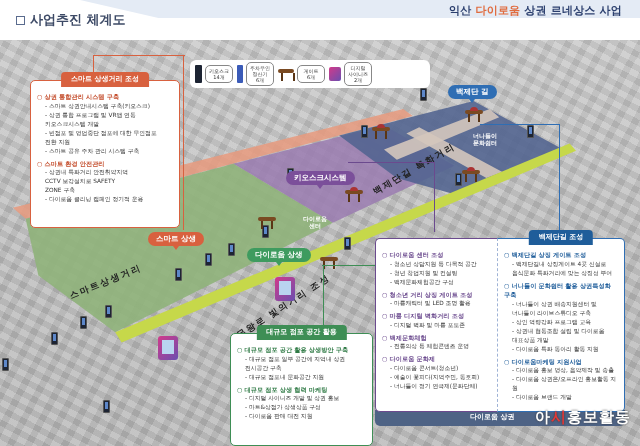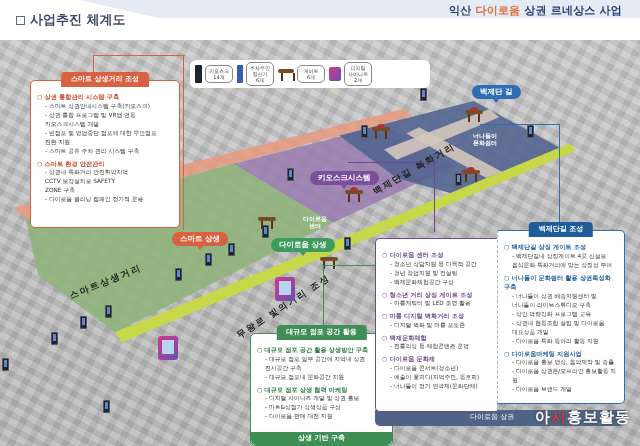--- a/index.html
+++ b/index.html
@@ -73,21 +73,20 @@
     position: absolute; font-size: 9px; font-weight: bold; color: #333; white-space: nowrap;
     transform-origin: left center; letter-spacing: 2px;
   }
   .rl-smart { left: 70px; top: 290px; transform: rotate(-22deg); color: #222; }
   .rl-mu { left: 238px; top: 330px; transform: rotate(-33deg); color: #222; }
   .rl-baek { left: 374px; top: 186px; transform: rotate(-30deg); color: #222; }
 
   .pill {
     position: absolute; padding: 2px 8px; border-radius: 9px; font-size: 7.5px; color: #fff; font-weight: bold;
     white-space: nowrap;
-    margin-left: 24px;
   }
   .pill::after {
     content: ""; position: absolute; left: 50%; bottom: -4px; margin-left: -3px;
     border-left: 3px solid transparent; border-right: 3px solid transparent; border-top: 4px solid currentColor;
   }
   .pill-orange { background: #d8613f; }
   .pill-orange::after { border-top-color: #d8613f; }
   .pill-green { background: #3e9b5f; }
   .pill-green::after { border-top-color: #3e9b5f; }
   .pill-purple { background: #7b4f9a; }
@@ -146,36 +145,36 @@
     text-align: center; line-height: 13px; border-radius: 0 0 5px 5px;
   }
   .info .h { font-weight: bold; font-size: 6.2px; margin-top: 3px; }
   .info .h::before { content: "○ "; }
   .info .li { padding-left: 8px; }
 
   .info-orange { border: 1.5px solid #d8613f; }
   .info-orange .tab, .info-orange .foot { background: #d8613f; }
   .info-orange .h { color: #c44d2c; }
 
-  .info-green { border: 1.5px solid #3e8e55; margin-left: 20px; }
+  .info-green { border: 1.5px solid #3e8e55; }
   .info-green .tab, .info-green .foot { background: #3e8e55; }
   .info-green .h { color: #2f7a45; }
 
   .info-purple { border: 1.5px solid #6b4a8e; border-right: none; border-radius: 5px 0 0 5px; }
   .info-purple .tab { background: #6b4a8e; }
   .info-purple .h { color: #6b4a8e; }
 
   .info-blue { border: 1.5px solid #2f6eb4; border-left: 1px dashed #9fb3d6; border-radius: 0 5px 5px 0; }
   .info-blue .tab { background: #1f5d9a; }
   .info-blue .h { color: #1f5d9a; }
 
   .bottom-band {
     position: absolute; left: 375px; top: 410px; width: 250px; height: 16px; background: #4e6385; border-radius: 0 0 5px 5px;
   }
-  .bottom-band-label { position: absolute; left: 470px; top: 412px; font-size: 7px; font-weight: normal; color: #fff; }
+  .bottom-band-label { position: absolute; left: 470px; top: 412px; font-size: 7px; font-weight: bold; color: #fff; }
 
   .connector { position: absolute; border-color: #d8613f; }
   .watermark {
     position: absolute; left: 535px; top: 408px; font-size: 15px; font-weight: bold; color: #fff;
     letter-spacing: 1px; text-shadow: 0 0 2px #333;
   }
   .watermark .red { color: #e23838; }
 </style>
 </head>
 <body>
@@ -256,21 +255,21 @@
 <div class="gate" style="left:320px; top:257px;">
     <div class="top"></div>
     <div class="l"></div>
     <div class="r"></div>
   </div>
 
 <div class="signage" style="left:275px; top:277px;"></div>
 <div class="signage" style="left:158px; top:336px;"></div>
 
 <div class="pill pill-orange" style="left:148px; top:232px;">스마트 상생</div>
-<div class="pill pill-green" style="left:247px; top:238px;">다이로움 상생</div>
+<div class="pill pill-green" style="left:247px; top:248px;">다이로움 상생</div>
 <div class="pill pill-purple" style="left:286px; top:171px;">키오스크시스템</div>
 <div class="pill pill-blue" style="left:448px; top:85px;">백제단 길</div>
 
 <div class="connector" style="left:93px; top:55px; width:92px; height:50px; border-top:1.5px solid #d8613f; border-left:1.5px solid #d8613f;"></div>
 <div class="connector" style="left:183px; top:55px; width:1px; height:175px; border-left:1.5px solid #d8613f;"></div>
 <div class="connector" style="left:323px; top:266px; width:1px; height:60px; border-left:1.5px solid #3e8e55;"></div>
 <div class="connector" style="left:322px; top:265px; width:90px; height:1px; border-top:1.5px solid #3e8e55;"></div>
 <div class="connector" style="left:348px; top:162px; width:87px; height:1px; border-top:1.5px solid #6b4a8e;"></div>
 <div class="connector" style="left:434px; top:162px; width:1px; height:70px; border-left:1.5px solid #6b4a8e;"></div>
 <div class="connector" style="left:480px; top:124px; width:80px; height:1px; border-top:1.5px solid #2f6eb4;"></div>
@@ -332,21 +331,20 @@
   <div class="body">
     <div class="h">대규모 점포 공간 활용 상생방안 구축</div>
     <div class="li">- 대규모 점포 일부 공간에 지역내 상권</div>
     <div class="li">  전시공간 구축</div>
     <div class="li">- 대규모 점포내 문화공간 지원</div>
     <div class="h">대규모 점포 상생 협력 마케팅</div>
     <div class="li">- 디지털 사이니즈 개발 및 상권 홍보</div>
     <div class="li">- 마트&amp;상점가 상생상품 구성</div>
     <div class="li">- 다이로움 판매 대전 지원</div>
   </div>
-  <div class="foot">상생 기반 구축</div>
 </div>
 
 <div class="bottom-band"></div>
 <div class="bottom-band-label">다이로움 상권</div>
 
 <div class="info info-purple" style="left:375px; top:238px; width:122px; height:174px;">
   <div class="body">
     <div class="h">다이로움 센터 조성</div>
     <div class="li">- 청소년 상담지원 등 다목적 공간</div>
     <div class="li">- 청년 창업지원 및 컨설팅</div>
@@ -357,21 +355,21 @@
     <div class="li">- 디지털 벽화 및 마룡 포토존</div>
     <div class="h">백제문화체험</div>
     <div class="li">- 전통의상 등 체험콘텐츠 운영</div>
     <div class="h">다이로움 문화제</div>
     <div class="li">- 다이로움 콘서트(청소년)</div>
     <div class="li">- 예술이 꽃피다(지역주민, 동호회)</div>
     <div class="li">- 너나들이 정기 연극제(문화단체)</div>
   </div>
 </div>
 
-<div class="info info-blue" style="left:497px; top:230px; width:128px; height:174px;">
+<div class="info info-blue" style="left:497px; top:238px; width:128px; height:174px;">
   <div class="tab">백제단길 조성</div>
   <div class="body">
     <div class="h">백제단길 상징 게이트 조성</div>
     <div class="li">- 백제단길내 상징게이트 4곳 신설로</div>
     <div class="li">  음식문화 특화거리에 맞는 상징성 부여</div>
     <div class="h">너나들이 문화쉼터 활용 상권특성화 구축</div>
     <div class="li">- 너나들이 상권 배송지원센터 및</div>
     <div class="li">  너나들이 라이브스튜디오 구축</div>
     <div class="li">- 상인 역량강화 프로그램 교육</div>
     <div class="li">- 상권내 협동조합 설립 및 다이로움</div>

